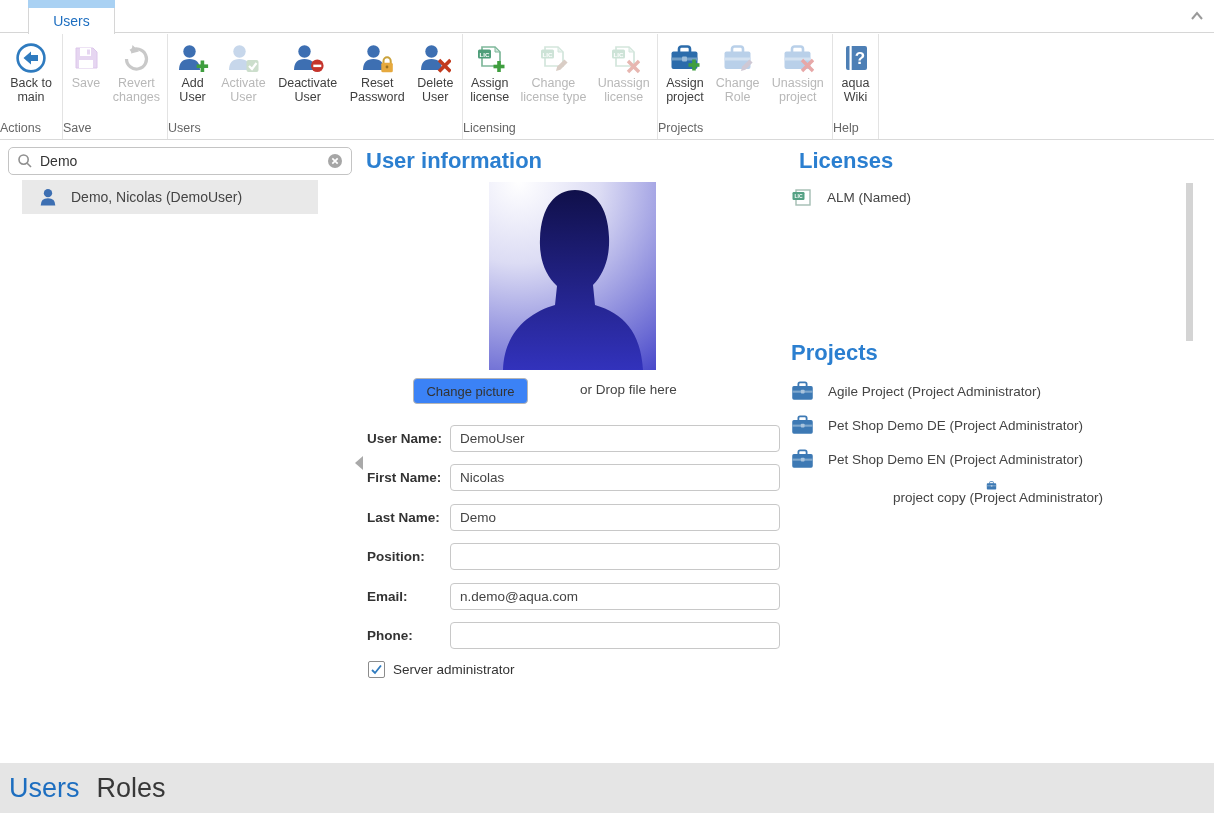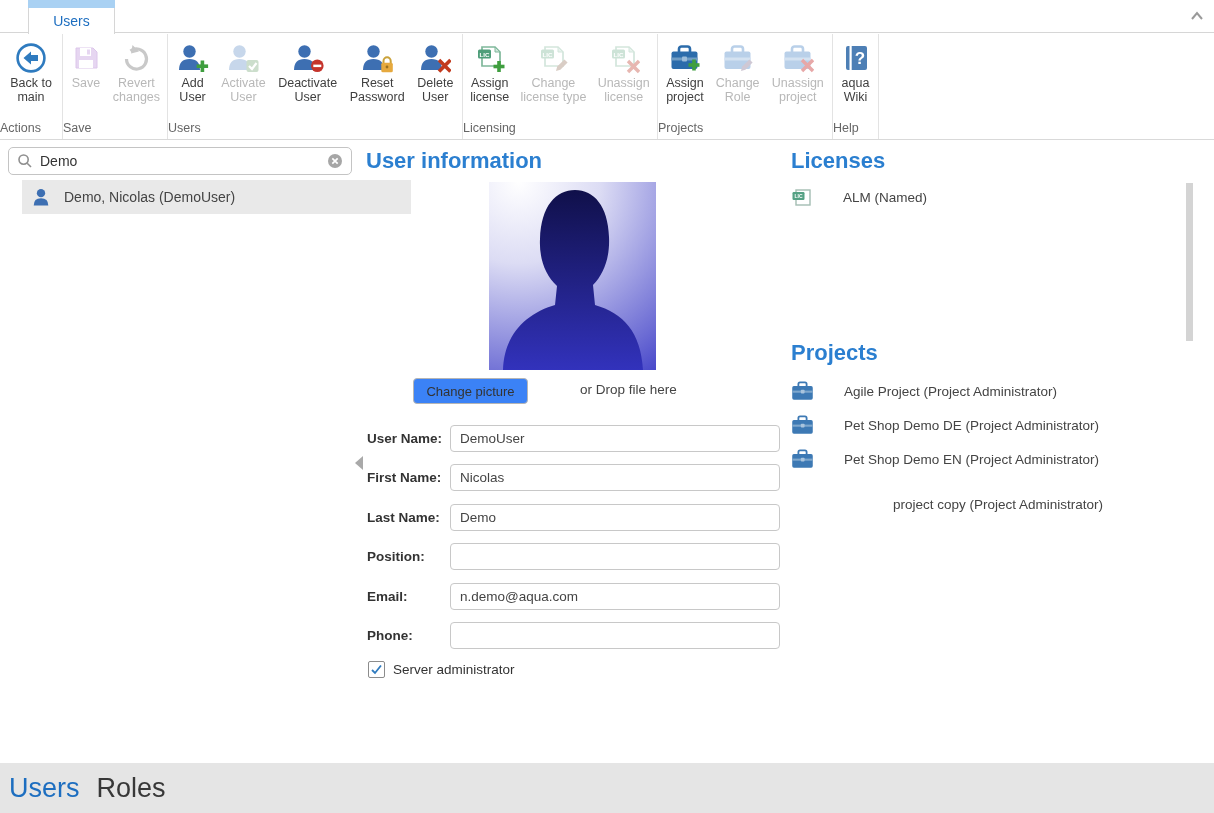--- a/index.html
+++ b/index.html
@@ -28,22 +28,22 @@
   .rbtn.disabled { cursor:default; }
   .rbtn.disabled .rlabel { color:#b8b8b8; }
   .g-actions{width:63px;} .g-save{width:105px;} .g-users{width:295px;}
   .g-licensing{width:195px;} .g-projects{width:175px;} .g-help{width:46px;}
   
   .content { position:absolute; top:140px; left:0; width:1214px; height:623px; background:#fff; }
   .searchbox { position:absolute; left:8px; top:7px; width:344px; height:28px;
     border:1px solid #c4c4c4; border-radius:5px; display:flex; align-items:center; padding:0 8px; background:#fff; }
   .searchbox input { flex:1; border:none; outline:none; font-size:14px; color:#333; margin-left:7px;
     font-family:"Liberation Sans","DejaVu Sans",sans-serif; background:transparent; }
-  .user-row { position:absolute; left:22px; top:40px; width:389px; height:34px; background:#e9e9e9;
-    display:flex; align-items:center; padding-left:9px; cursor:pointer; }
+  .user-row { position:absolute; left:22px; top:40px; width:296px; height:34px; background:#e9e9e9;
+    display:flex; align-items:center; padding-left:16px; cursor:pointer; }
   .user-row .urlabel { margin-left:13px; font-size:14px; color:#444; }
   .collapse-handle { position:absolute; left:355px; top:316px; width:0; height:0;
     border-top:7px solid transparent; border-bottom:7px solid transparent; border-right:8px solid #a9a9a9; cursor:pointer; }
   .panel-title { font-size:22px; font-weight:700; color:#2b7fd0; }
   
   .maincol { position:absolute; left:365px; top:0; width:420px; height:623px; }
   .maincol .panel-title { position:absolute; left:1px; top:8px; }
   .avatar { position:absolute; left:124px; top:42px; width:167px; height:188px;
     background:radial-gradient(circle at 18% 0%, #ffffff 0%, #dcdcf4 35%, #6c6cd4 85%, #4848ca 100%); }
   .change-pic-btn { position:absolute; left:48px; top:238px; width:115px; height:26px;
@@ -54,23 +54,23 @@
   .frow label { position:absolute; left:2px; top:6px; font-size:13.5px; font-weight:bold; color:#333; }
   .frow input { position:absolute; left:85px; top:0; width:330px; height:27px; border:1px solid #c8c8c8;
     border-radius:4px; padding:0 9px; font-size:13.5px; color:#444;
     font-family:"Liberation Sans","DejaVu Sans",sans-serif; outline:none; }
   .chk-row { position:absolute; left:3px; top:521px; display:flex; align-items:center; cursor:pointer; }
   .chk-box { width:17px; height:17px; background:#fff; border:1px solid #8c8c8c; border-radius:2px;
     display:flex; align-items:center; justify-content:center; }
   .chk-label { margin-left:8px; font-size:13.5px; color:#333; }
   
   .rightcol { position:absolute; left:791px; top:0; width:400px; height:623px; }
-  .licenses-title { position:absolute; left:0; top:8px; }
+  .licenses-title { position:absolute; left:8px; top:8px; }
   .projects-title { position:absolute; left:0; top:200px; }
-  .itemrow { position:absolute; left:0; width:400px; height:24px; display:flex; align-items:center;gap:16px; }
+  .itemrow { position:absolute; left:0; width:400px; height:24px; display:flex; align-items:center; }
   .itemrow .ilabel { margin-left:14px; font-size:13.5px; color:#444; }
   .lic-row { top:45px; }
   .proj-row-0 { top:239px; } .proj-row-1 { top:273px; } .proj-row-2 { top:307px; } .proj-row-3 { top:341px;flex-direction:column; }
   .scroll-thumb { position:absolute; left:1186px; top:43px; width:7px; height:158px; background:#d4d4d4; }
   
   .footer { position:absolute; left:0; top:763px; width:1214px; height:50px; background:#e5e5e5;
     display:flex; align-items:center; padding-left:9px; }
   .footer .ftab { font-size:27px; cursor:pointer; }
   .footer .ftab.active { color:#1d6ec0; }
   .footer .ftab.inactive { color:#383838; margin-left:17px; }

